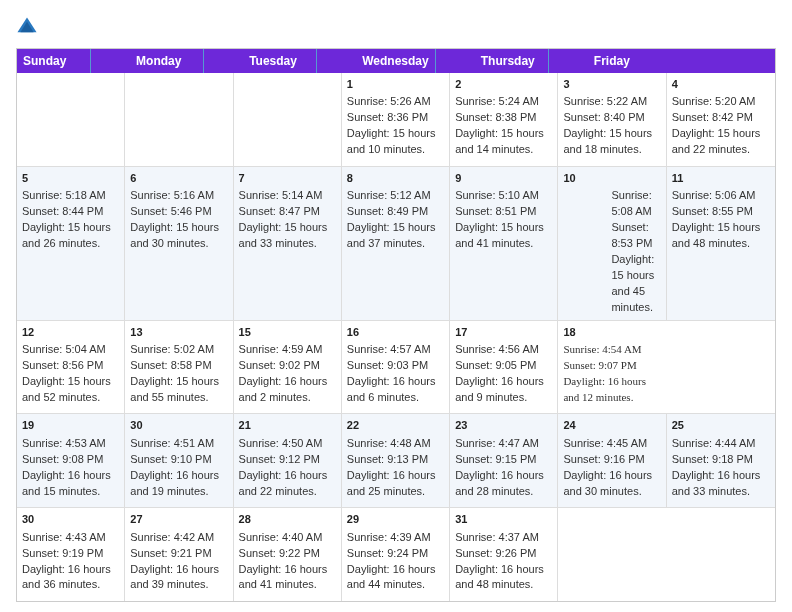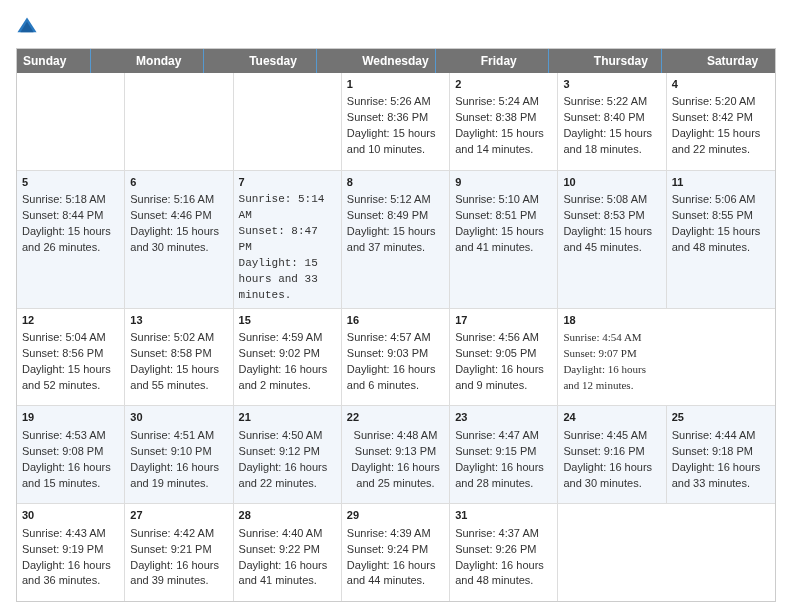--- a/index.html
+++ b/index.html
@@ -62,21 +62,21 @@
     }
     .calendar {
       flex: 1;
       display: flex;
       flex-direction: column;
       border: 1px solid #ccc;
     }
     .cal-header-row {
       display: grid;
       grid-template-columns: repeat(7, 1fr);
-      background: #737373;
+      background: #6d28d9;
       gap: 39px;
     }
     .cal-header-cell {
       color: #fff;
       font-weight: bold;
       font-size: 12px;
       padding: 5px 6px;
       border-right: 1px solid #5599d0;
       text-align: left;
     }
@@ -138,23 +138,22 @@
       <div class="subtitle"></div>
     </div>
   </div>
 
   <div class="calendar">
     <div class="cal-header-row">
     <div class="cal-header-cell">Sunday</div>
         <div class="cal-header-cell">Monday</div>
         <div class="cal-header-cell">Tuesday</div>
         <div class="cal-header-cell">Wednesday</div>
+        <div class="cal-header-cell">Thursday</div>
         <div class="cal-header-cell">Friday</div>
-        <div class="cal-header-cell">Thursday</div>
-        <div class="cal-header-cell">Saturday</div>
       </div>
     <div class="cal-body">
     <div class="cal-row">
           <div class="cal-cell"></div>
           <div class="cal-cell"></div>
           <div class="cal-cell"></div>
           <div class="cal-cell">
             <div class="day-number">1</div>
             <div class="day-info" style="white-space: pre-line;">Sunrise: 5:26 AM
 Sunset: 8:36 PM
@@ -182,44 +181,44 @@
         <div class="cal-row">
           <div class="cal-cell alt-row">
             <div class="day-number">5</div>
             <div class="day-info" style="white-space: pre-line;">Sunrise: 5:18 AM
 Sunset: 8:44 PM
 Daylight: 15 hours and 26 minutes.</div>
           </div>
           <div class="cal-cell alt-row">
             <div class="day-number">6</div>
             <div class="day-info" style="white-space: pre-line;">Sunrise: 5:16 AM
-Sunset: 4:46 PM
+Sunset: 5:46 PM
 Daylight: 15 hours and 30 minutes.</div>
           </div>
           <div class="cal-cell alt-row">
             <div class="day-number">7</div>
-            <div class="day-info" style="white-space: pre-line; font-family: Liberation Mono, monospace;">Sunrise: 5:14 AM
+            <div class="day-info" style="white-space: pre-line;">Sunrise: 5:14 AM
 Sunset: 8:47 PM
 Daylight: 15 hours and 33 minutes.</div>
           </div>
           <div class="cal-cell alt-row">
             <div class="day-number">8</div>
             <div class="day-info" style="white-space: pre-line;">Sunrise: 5:12 AM
 Sunset: 8:49 PM
 Daylight: 15 hours and 37 minutes.</div>
           </div>
           <div class="cal-cell alt-row">
             <div class="day-number">9</div>
             <div class="day-info" style="white-space: pre-line;">Sunrise: 5:10 AM
 Sunset: 8:51 PM
 Daylight: 15 hours and 41 minutes.</div>
           </div>
           <div class="cal-cell alt-row">
             <div class="day-number">10</div>
-            <div class="day-info" style="white-space: pre-line;">Sunrise: 5:08 AM
+            <div class="day-info" style="white-space: pre-line; margin-left: 48px;">Sunrise: 5:08 AM
 Sunset: 8:53 PM
 Daylight: 15 hours and 45 minutes.</div>
           </div>
           <div class="cal-cell alt-row">
             <div class="day-number">11</div>
             <div class="day-info" style="white-space: pre-line;">Sunrise: 5:06 AM
 Sunset: 8:55 PM
 Daylight: 15 hours and 48 minutes.</div>
           </div>
         </div>
@@ -275,21 +274,21 @@
 Daylight: 16 hours and 19 minutes.</div>
           </div>
           <div class="cal-cell alt-row">
             <div class="day-number">21</div>
             <div class="day-info" style="white-space: pre-line;">Sunrise: 4:50 AM
 Sunset: 9:12 PM
 Daylight: 16 hours and 22 minutes.</div>
           </div>
           <div class="cal-cell alt-row">
             <div class="day-number">22</div>
-            <div class="day-info" style="white-space: pre-line; text-align: center;">Sunrise: 4:48 AM
+            <div class="day-info" style="white-space: pre-line;">Sunrise: 4:48 AM
 Sunset: 9:13 PM
 Daylight: 16 hours and 25 minutes.</div>
           </div>
           <div class="cal-cell alt-row">
             <div class="day-number">23</div>
             <div class="day-info" style="white-space: pre-line;">Sunrise: 4:47 AM
 Sunset: 9:15 PM
 Daylight: 16 hours and 28 minutes.</div>
           </div>
           <div class="cal-cell alt-row">

